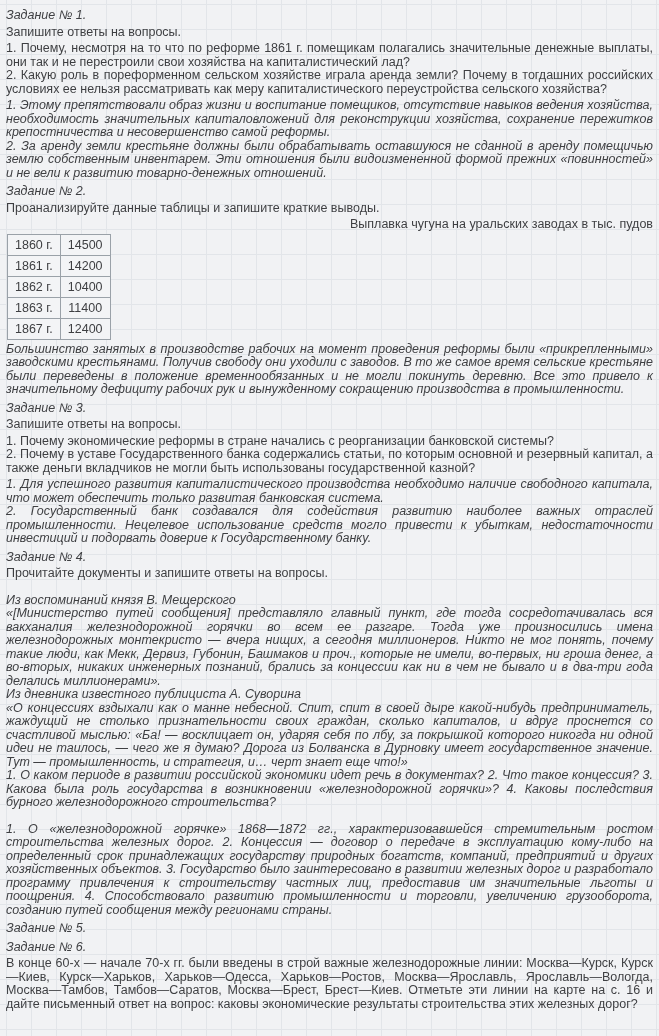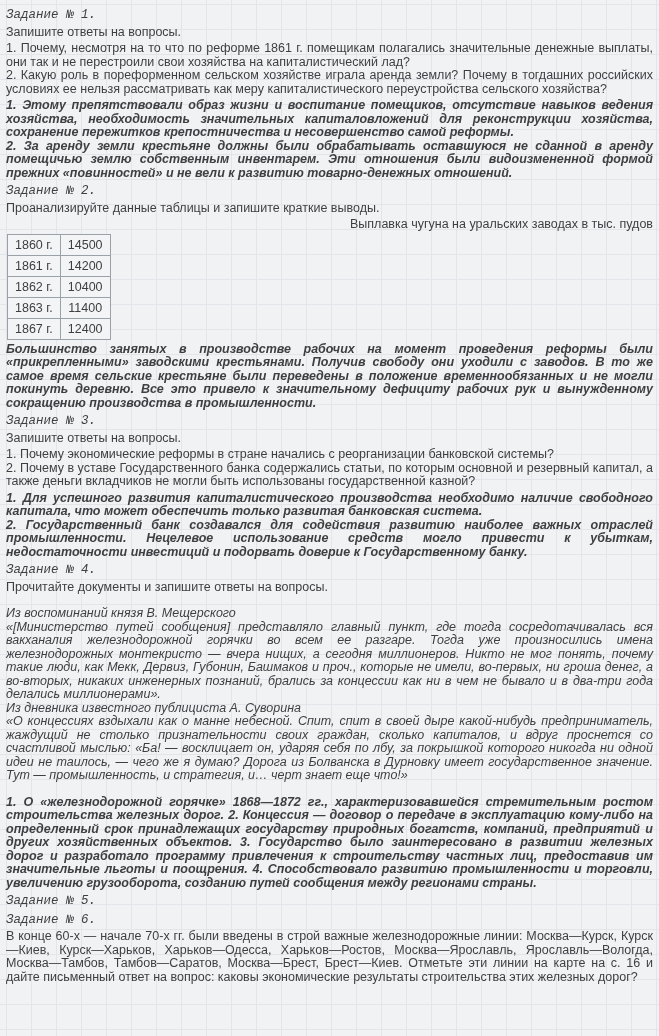--- a/index.html
+++ b/index.html
@@ -21,23 +21,23 @@
       linear-gradient(to bottom, var(--grid-line) 1px, transparent 1px);
     background-size: 25px 25px;
     background-position: 6px 4px;
     color: var(--text);
     font-family: "Liberation Sans", sans-serif;
     font-size: 12.5px;
     line-height: 13.5px;
   }
   .page { padding: 4px 6px 0 6px; }
   .block { margin: 3px 0; }
-  .task-header { font-style: italic; margin-top: 5px; font-family: Liberation Mono, monospace; }
+  .task-header { font-style: italic; margin-top: 5px; }
   .justify { text-align: justify; }
-  .answer { font-style: italic; text-align: justify; font-weight: bold; }
+  .answer { font-style: italic; text-align: justify; }
   .item { margin: 0; }
   .table-title { text-align: right; margin: 3px 0 2px 0; }
   table.data-table { border-collapse: collapse; margin: 1px 0 3px 1px; }
   table.data-table td {
     border: 1px solid var(--table-border);
     background: var(--table-cell-bg);
     padding: 3px 7px;
     text-align: center;
     min-width: 42px;
     line-height: 14px;
@@ -100,20 +100,21 @@
     <div class="item answer">2. Государственный банк создавался для содействия развитию наиболее важных отраслей промышленности. Нецелевое использование средств могло привести к убыткам, недостаточности инвестиций и подорвать доверие к Государственному банку.</div>
   </div>
 
   <div class="block task-header">Задание № 4.</div>
   <div class="block">Прочитайте документы и запишите ответы на вопросы.</div>
   <div class="doc-group">
     <div class="item">Из воспоминаний князя В. Мещерского</div>
     <div class="item justify">«[Министерство путей сообщения] представляло главный пункт, где тогда сосредотачивалась вся вакханалия железнодорожной горячки во всем ее разгаре. Тогда уже произносились имена железнодорожных монтекристо — вчера нищих, а сегодня миллионеров. Никто не мог понять, почему такие люди, как Мекк, Дервиз, Губонин, Башмаков и проч., которые не имели, во-первых, ни гроша денег, а во-вторых, никаких инженерных познаний, брались за концессии как ни в чем не бывало и в два-три года делались миллионерами».</div>
     <div class="item">Из дневника известного публициста А. Суворина</div>
     <div class="item justify">«О концессиях вздыхали как о манне небесной. Спит, спит в своей дыре какой-нибудь предприниматель, жаждущий не столько признательности своих граждан, сколько капиталов, и вдруг проснется со счастливой мыслью: «Ба! — восклицает он, ударяя себя по лбу, за покрышкой которого никогда ни одной идеи не таилось, — чего же я думаю? Дорога из Болванска в Дурновку имеет государственное значение. Тут — промышленность, и стратегия, и… черт знает еще что!»</div>
+    <div class="item justify">1. О каком периоде в развитии российской экономики идет речь в документах? 2. Что такое концессия? 3. Какова была роль государства в возникновении «железнодорожной горячки»? 4. Каковы последствия бурного железнодорожного строительства?</div>
   </div>
   <div class="block answer">1. О «железнодорожной горячке» 1868—1872 гг., характеризовавшейся стремительным ростом строительства железных дорог. 2. Концессия — договор о передаче в эксплуатацию кому-либо на определенный срок принадлежащих государству природных богатств, компаний, предприятий и других хозяйственных объектов. 3. Государство было заинтересовано в развитии железных дорог и разработало программу привлечения к строительству частных лиц, предоставив им значительные льготы и поощрения. 4. Способствовало развитию промышленности и торговли, увеличению грузооборота, созданию путей сообщения между регионами страны.</div>
 
   <div class="block task-header">Задание № 5.</div>
 
   <div class="block task-header">Задание № 6.</div>
   <div class="block justify">В конце 60-х — начале 70-х гг. были введены в строй важные железнодорожные линии: Москва—Курск, Курск—Киев, Курск—Харьков, Харьков—Одесса, Харьков—Ростов, Москва—Ярославль, Ярославль—Вологда, Москва—Тамбов, Тамбов—Саратов, Москва—Брест, Брест—Киев. Отметьте эти линии на карте на с. 16 и дайте письменный ответ на вопрос: каковы экономические результаты строительства этих железных дорог?</div>
 
 </div>
 

